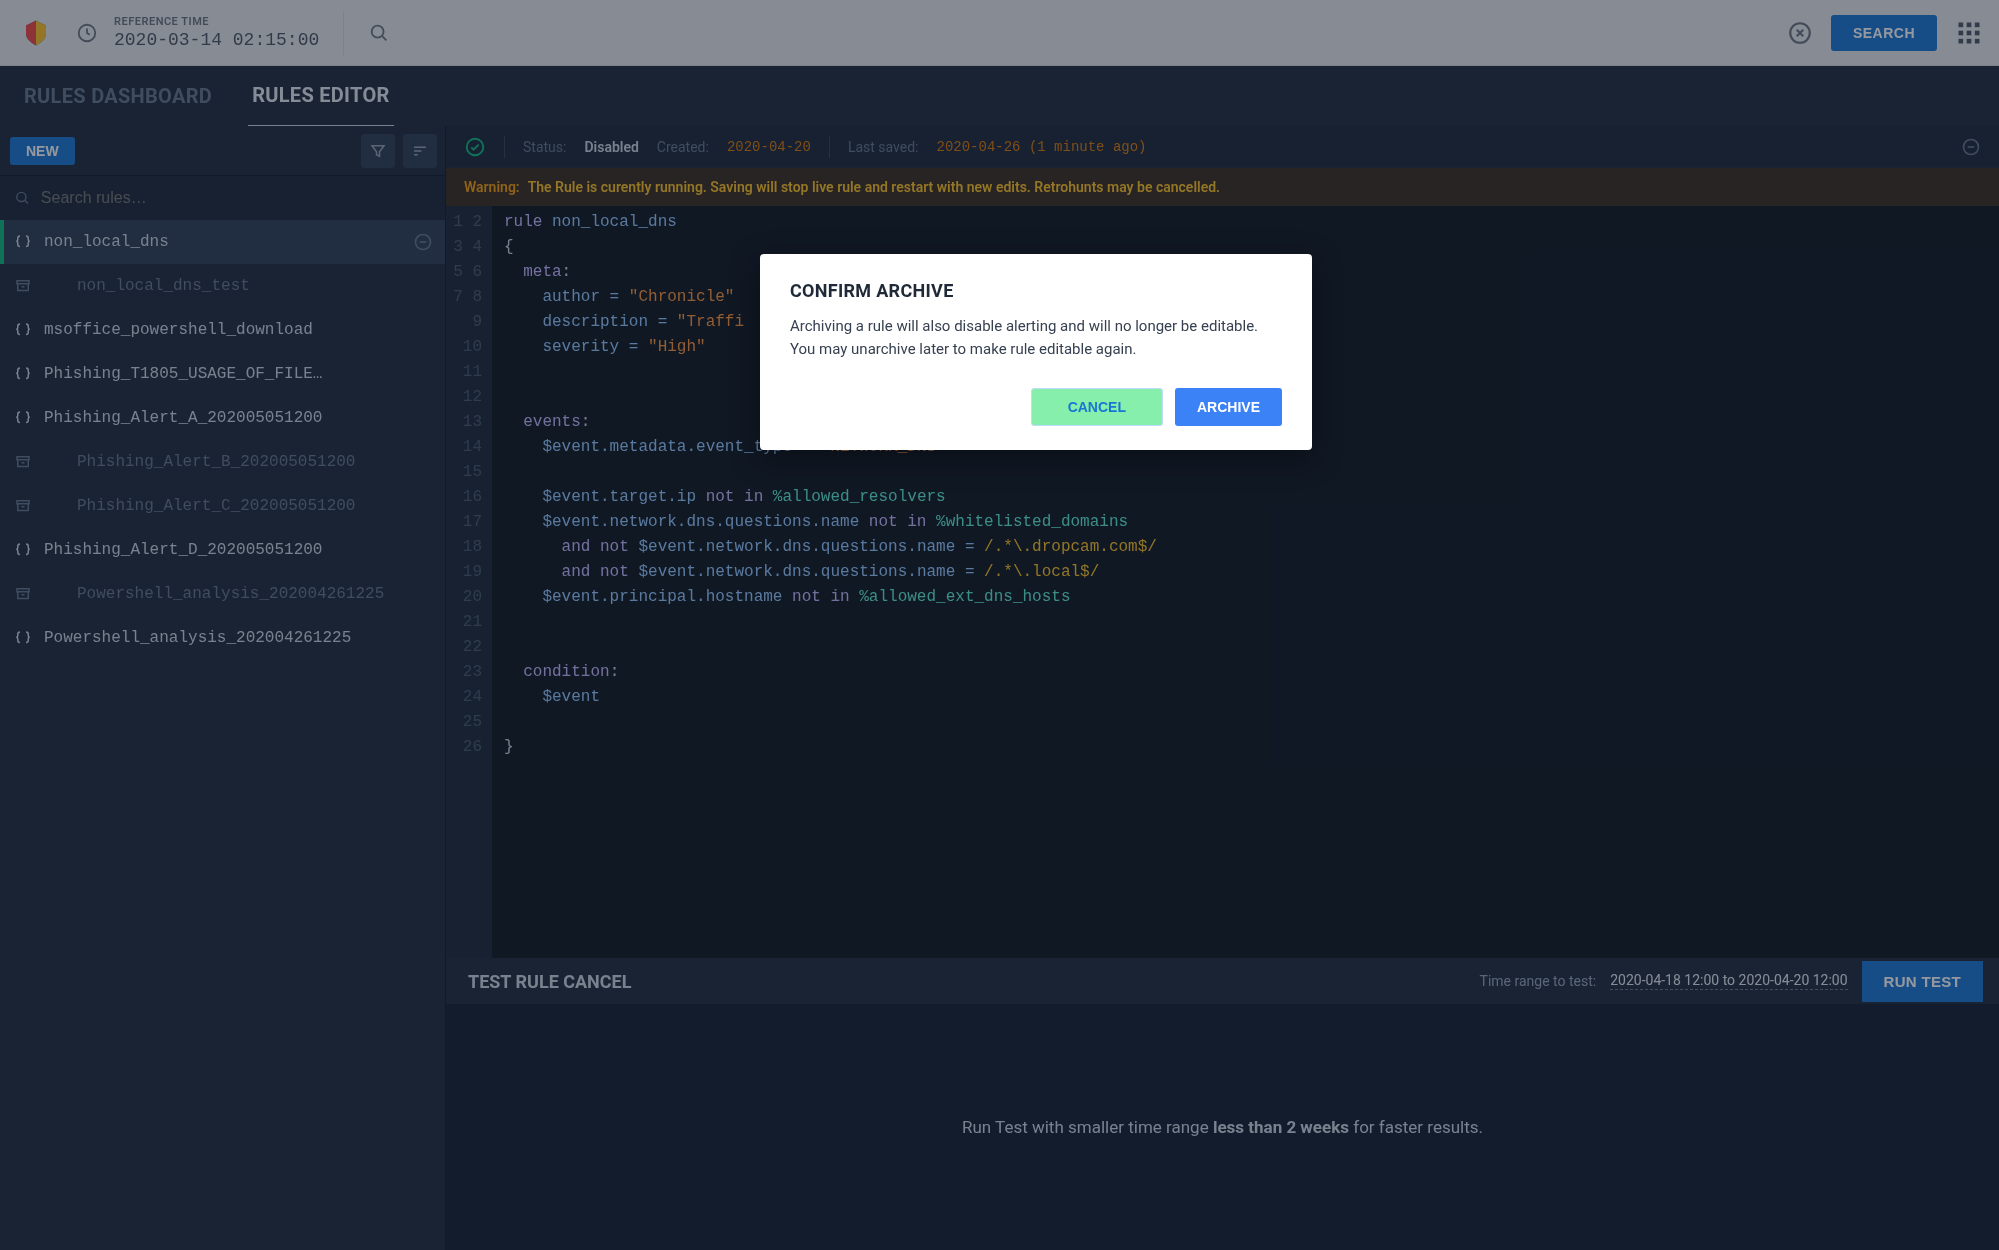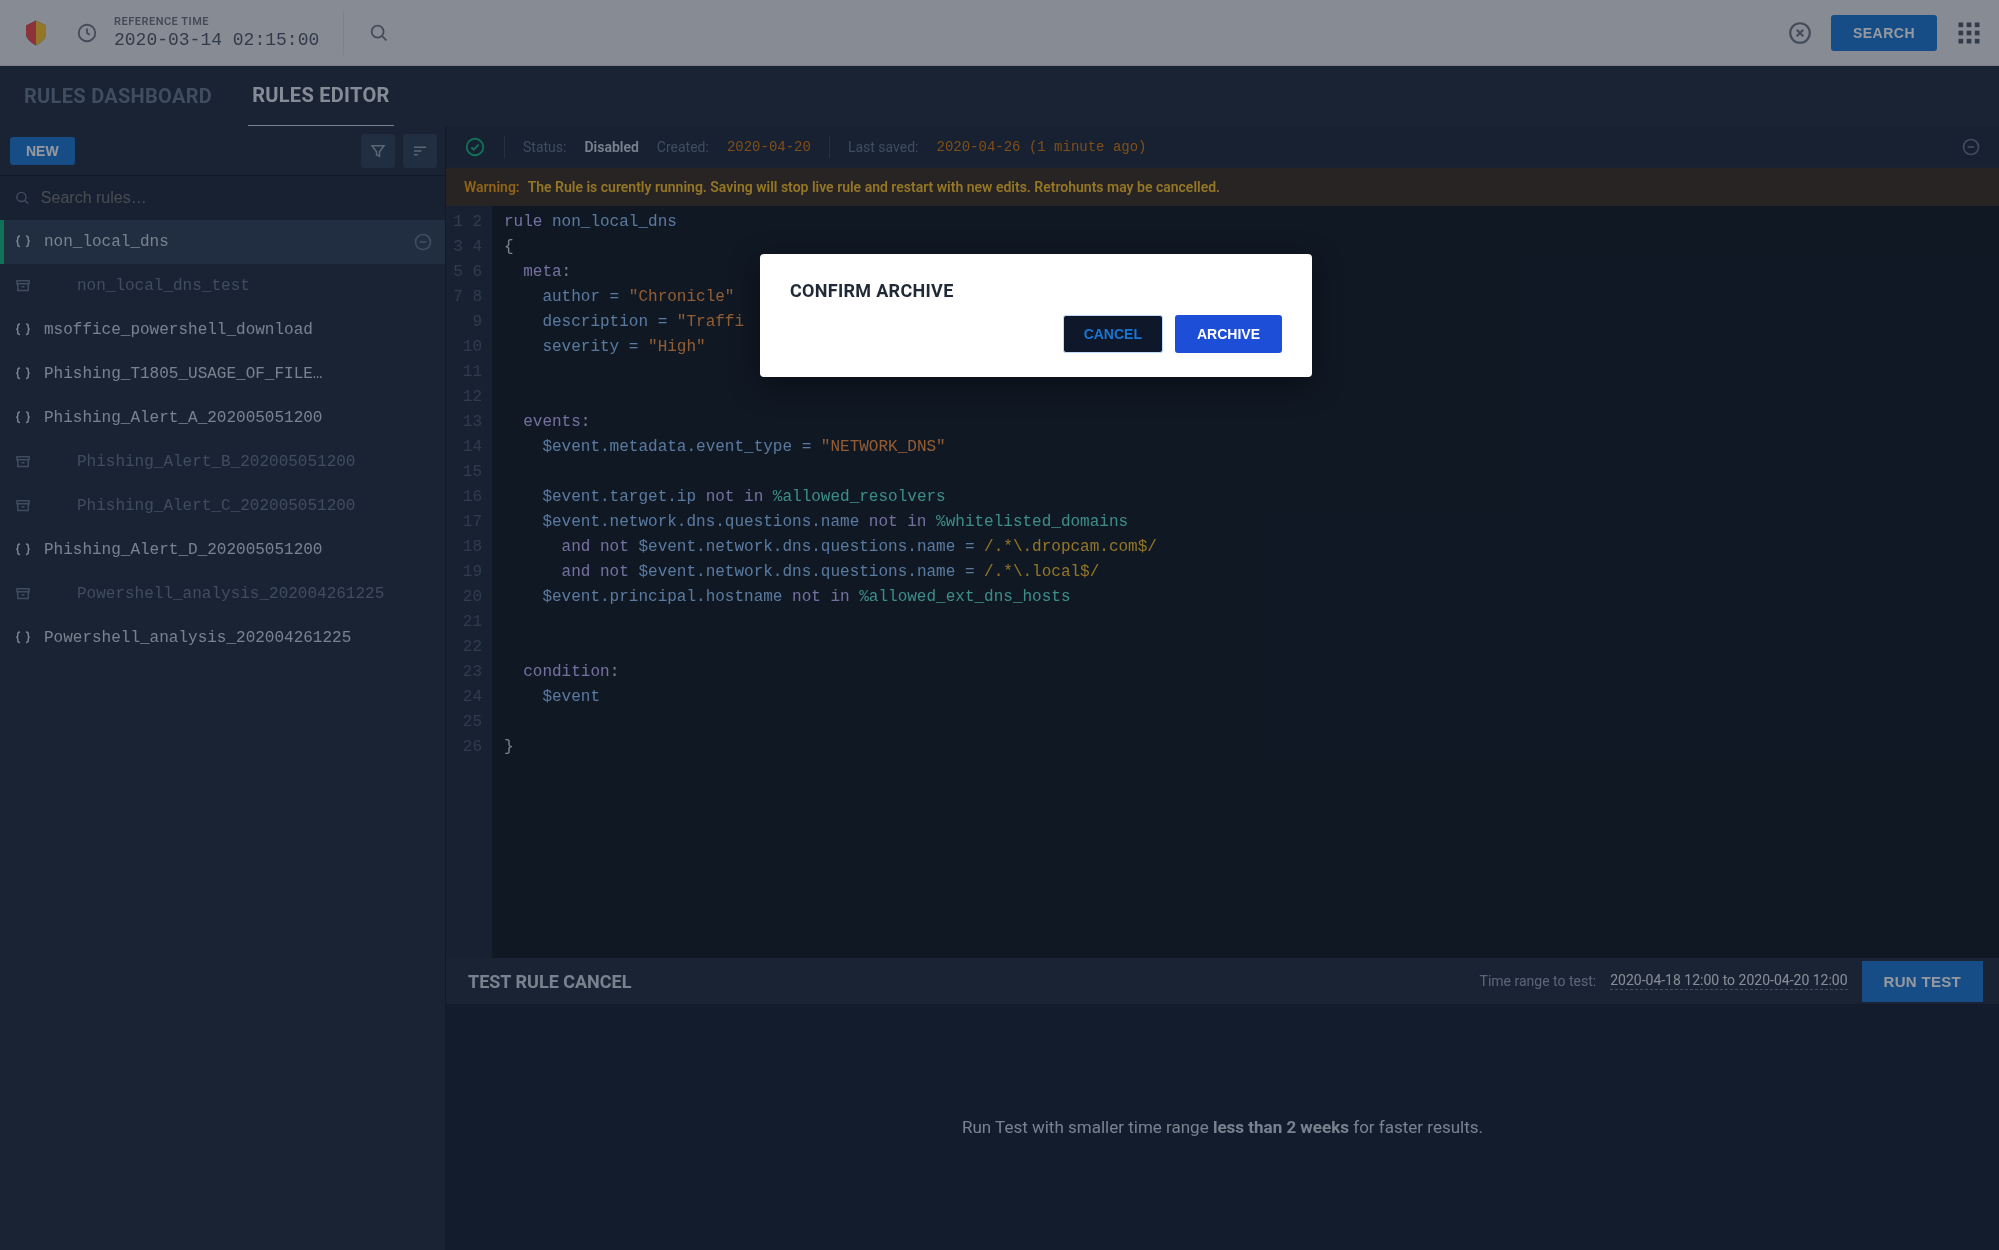--- a/index.html
+++ b/index.html
@@ -167,26 +167,26 @@
 .modal {
   position: absolute; top: 254px; left: 760px; width: 552px;
   background: #fff; border-radius: 4px; z-index: 60;
   padding: 26px 30px 24px 30px;
   box-shadow: 0 8px 30px rgba(0,0,0,0.4);
 }
 .modal-title { font-size: 18px; font-weight: 700; color: #1f2937; margin-bottom: 14px; letter-spacing: 0.3px; }
 .modal-body { font-size: 15px; color: #374151; line-height: 1.5; margin-bottom: 28px; }
 .modal-actions { display: flex; justify-content: flex-end; gap: 12px; }
 .btn-cancel {
-  background: #0f172a; color: #1976d2; border: 1px solid #bfdbfe;
-  padding: 10px 20px; font-weight: 700; font-size: 14px;
+  background: #86efac; color: #1976d2; border: 1px solid #bfdbfe;
+  padding: 10px 36px; font-weight: 700; font-size: 14px;
   border-radius: 3px; cursor: pointer;
 }
 .btn-archive {
-  background: #1d4ed8; color: #fff; border: none;
+  background: #3b82f6; color: #fff; border: none;
   padding: 10px 22px; font-weight: 700; font-size: 14px;
   border-radius: 3px; cursor: pointer;
 }
 svg { display: block; }
 </style>
 </head>
 <body>
 
 <div class="top-bar">
   <div class="logo-box">
@@ -429,17 +429,18 @@
       <div class="results-hint">
         <span>Run Test with smaller time range </span><span class="bold">less than 2 weeks</span><span> for faster results.</span>
       </div>
     </div>
   </div>
 </div>
 
 <div class="overlay"></div>
 <div class="modal">
   <div class="modal-title">CONFIRM ARCHIVE</div>
+  <div class="modal-body">Archiving a rule will also disable alerting  and will no longer be editable. You may unarchive later to make rule editable again.</div>
   <div class="modal-actions">
     <button class="btn-cancel">CANCEL</button>
     <button class="btn-archive">ARCHIVE</button>
   </div>
 </div>
 
 </body></html>

